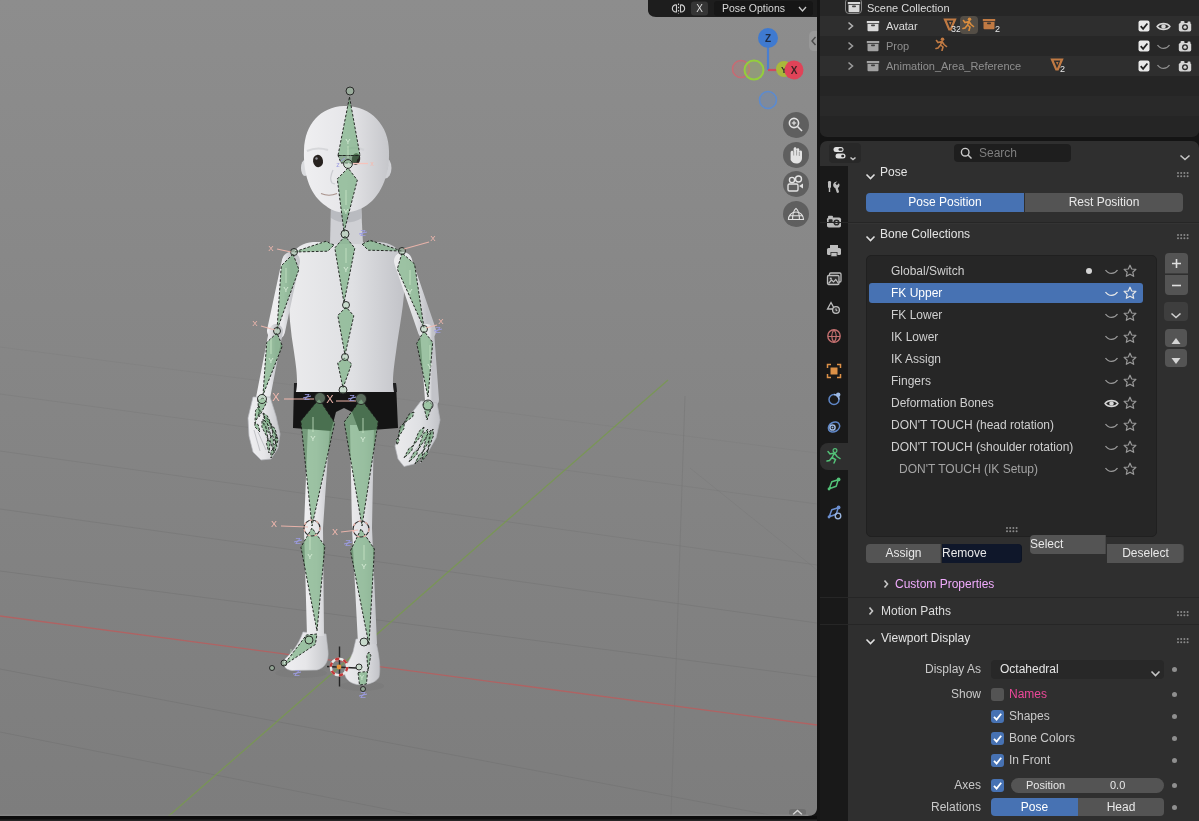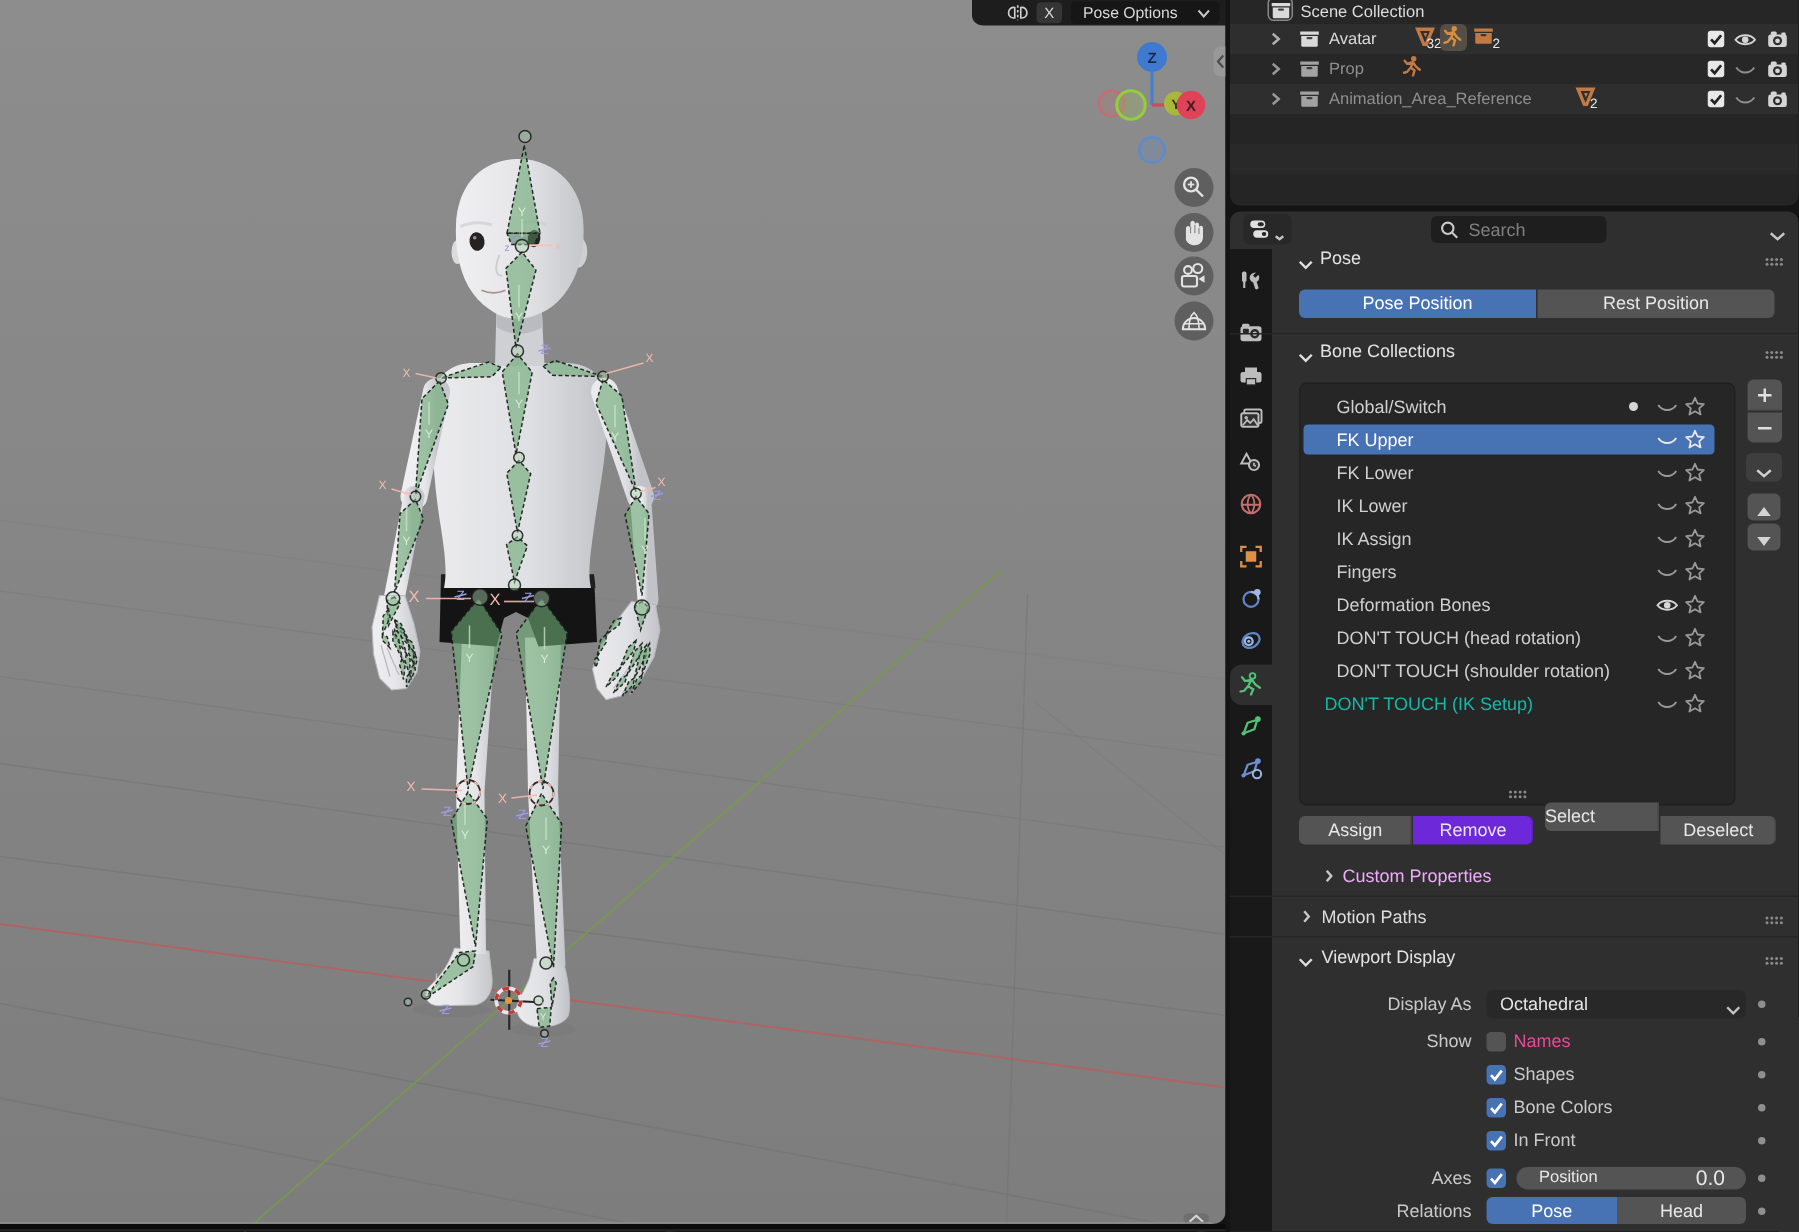--- a/index.html
+++ b/index.html
@@ -559,21 +559,21 @@
 <div style="position:absolute;left:303px;top:277px"><svg width="14" height="14" viewBox="0 0 14 14">
           <path d="M7,1.2 L8.7,5 L12.9,5.4 L9.8,8.2 L10.7,12.3 L7,10.2 L3.3,12.3 L4.2,8.2 L1.1,5.4 L5.3,5 Z" fill="none" stroke="#999999" stroke-width="1.2" stroke-linejoin="round"></path>
         </svg></div>
 <div style="position:absolute;left:71px;top:296px;height:20px;line-height:20px;color:#cfcfcf">DON'T TOUCH (shoulder rotation)</div>
 <div style="position:absolute;left:284px;top:301px"><svg width="15" height="11" viewBox="0 0 15 11">
           <path d="M1.5,4 C4.5,8.5 10.5,8.5 13.5,4" fill="none" stroke="#999999" stroke-width="1.3"></path>
         </svg></div>
 <div style="position:absolute;left:303px;top:299px"><svg width="14" height="14" viewBox="0 0 14 14">
           <path d="M7,1.2 L8.7,5 L12.9,5.4 L9.8,8.2 L10.7,12.3 L7,10.2 L3.3,12.3 L4.2,8.2 L1.1,5.4 L5.3,5 Z" fill="none" stroke="#999999" stroke-width="1.2" stroke-linejoin="round"></path>
         </svg></div>
-<div style="position:absolute;left:63px;top:318px;height:20px;line-height:20px;color:#14b8a6">DON'T TOUCH (IK Setup)</div>
+<div style="position:absolute;left:79px;top:318px;height:20px;line-height:20px;color:#a3a3a3">DON'T TOUCH (IK Setup)</div>
 <div style="position:absolute;left:284px;top:323px"><svg width="15" height="11" viewBox="0 0 15 11">
           <path d="M1.5,4 C4.5,8.5 10.5,8.5 13.5,4" fill="none" stroke="#999999" stroke-width="1.3"></path>
         </svg></div>
 <div style="position:absolute;left:303px;top:321px"><svg width="14" height="14" viewBox="0 0 14 14">
           <path d="M7,1.2 L8.7,5 L12.9,5.4 L9.8,8.2 L10.7,12.3 L7,10.2 L3.3,12.3 L4.2,8.2 L1.1,5.4 L5.3,5 Z" fill="none" stroke="#999999" stroke-width="1.2" stroke-linejoin="round"></path>
         </svg></div>
 <div style="position:absolute;left:185px;top:382px"><svg width="13" height="8" viewBox="0 0 13 8">
           <circle cx="2.0" cy="2.0" r="1" fill="#8a8a8a"></circle>
           <circle cx="5.2" cy="2.0" r="1" fill="#8a8a8a"></circle>
           <circle cx="8.4" cy="2.0" r="1" fill="#8a8a8a"></circle>
@@ -597,21 +597,21 @@
         </svg></div>
 <div style="position:absolute;left:345px;top:188px;width:22px;height:18px;background:#545454;border-radius:4px"></div>
 <div style="position:absolute;left:351px;top:193px"><svg width="10" height="8" viewBox="0 0 10 8">
           <path d="M5,1 L9.5,7 L0.5,7 Z" fill="#d5d5d5"></path>
         </svg></div>
 <div style="position:absolute;left:345px;top:208px;width:22px;height:18px;background:#545454;border-radius:4px"></div>
 <div style="position:absolute;left:351px;top:213px"><svg width="10" height="8" viewBox="0 0 10 8">
           <path d="M0.5,1 L9.5,1 L5,7 Z" fill="#d5d5d5"></path>
         </svg></div>
 <div style="position:absolute;left:46px;top:403px;width:75px;height:19px;background:#545454;border-radius:4px 0 0 4px;text-align:center;line-height:19px;color:#e8e8e8;box-shadow:inset -1px 0 0 rgba(0,0,0,0.15)">Assign</div>
-<div style="position:absolute;left:122px;top:403px;width:80px;height:19px;background:#6d28d9;border-radius:0 4px 4px 0;text-align:center;line-height:19px;color:#e8e8e8;box-shadow:inset -1px 0 0 rgba(0,0,0,0.15)">Remove</div>
+<div style="position:absolute;left:122px;top:403px;width:80px;height:19px;background:#0f172a;border-radius:0 4px 4px 0;line-height:19px;color:#e8e8e8;box-shadow:inset -1px 0 0 rgba(0,0,0,0.15)">Remove</div>
 <div style="position:absolute;left:210px;top:394px;width:76px;height:19px;background:#545454;border-radius:4px 0 0 4px;text-align:left;line-height:19px;color:#e8e8e8;box-shadow:inset -1px 0 0 rgba(0,0,0,0.15)">Select</div>
 <div style="position:absolute;left:287px;top:403px;width:77px;height:19px;background:#545454;border-radius:0 4px 4px 0;text-align:center;line-height:19px;color:#e8e8e8;box-shadow:inset -1px 0 0 rgba(0,0,0,0.15)">Deselect</div>
 <div style="position:absolute;left:63px;top:437px"><svg width="6" height="10" viewBox="0 0 6 10">
           <path d="M1.5,1.5 L4.5,5.0 L1.5,8.5" fill="none" stroke="#c8c8c8" stroke-width="1.6"></path>
         </svg></div>
 <div style="position:absolute;left:75px;top:436px;height:14px;line-height:14px;color:#f0abfc">Custom Properties</div>
 <div style="position:absolute;left:0;top:456px;width:379px;height:1px;background:#262626"></div>
 <div style="position:absolute;left:48px;top:464px"><svg width="6" height="10" viewBox="0 0 6 10">
           <path d="M1.5,1.5 L4.5,5.0 L1.5,8.5" fill="none" stroke="#c8c8c8" stroke-width="1.6"></path>
         </svg></div>
@@ -667,18 +667,18 @@
         </svg></div>
 <div style="position:absolute;left:352px;top:616.5px;width:5px;height:5px;border-radius:2.5px;background:#8f8f8f"></div>
 <div style="position:absolute;left:189px;top:611px;height:16px;line-height:16px;color:#c9c9c9">In Front</div>
 <div style="position:absolute;left:0px;top:636px;width:161px;text-align:right;height:16px;line-height:16px;color:#c9c9c9">Axes</div>
 <div style="position:absolute;left:352px;top:641.5px;width:5px;height:5px;border-radius:2.5px;background:#8f8f8f"></div>
 <div style="position:absolute;left:171px;top:637.5px;width:13px;height:13px;background:#4772b3;border-radius:3px"><svg width="13" height="13" viewBox="0 0 13 13">
           <path d="M3,6.8 l2.6,2.8 4.6,-5.8" stroke="#ffffff" stroke-width="1.8" fill="none"></path>
         </svg></div>
 <div style="position:absolute;left:191px;top:637px;width:153px;height:15px;background:#545454;border-radius:8px"></div>
 <div style="position:absolute;left:206px;top:637px;height:15px;line-height:15px;color:#e8e8e8;font-size:11px">Position</div>
-<div style="position:absolute;left:290px;top:637px;width:40px;height:15px;line-height:15px;color:#e8e8e8;font-size:14px;text-align:right">0.0</div>
+<div style="position:absolute;left:290px;top:637px;width:40px;height:15px;line-height:15px;color:#e8e8e8;font-size:11px;text-align:left">0.0</div>
 <div style="position:absolute;left:0px;top:658px;width:161px;text-align:right;height:16px;line-height:16px;color:#c9c9c9">Relations</div>
 <div style="position:absolute;left:352px;top:663.5px;width:5px;height:5px;border-radius:2.5px;background:#8f8f8f"></div>
 <div style="position:absolute;left:171px;top:657px;width:87px;height:18px;background:#4772b3;border-radius:4px 0 0 4px;text-align:center;line-height:18px;color:#ffffff">Pose</div>
 <div style="position:absolute;left:258px;top:657px;width:86px;height:18px;background:#545454;border-radius:0 4px 4px 0;text-align:center;line-height:18px;color:#e8e8e8">Head</div>
 </div>
 </div>
 </body></html>

